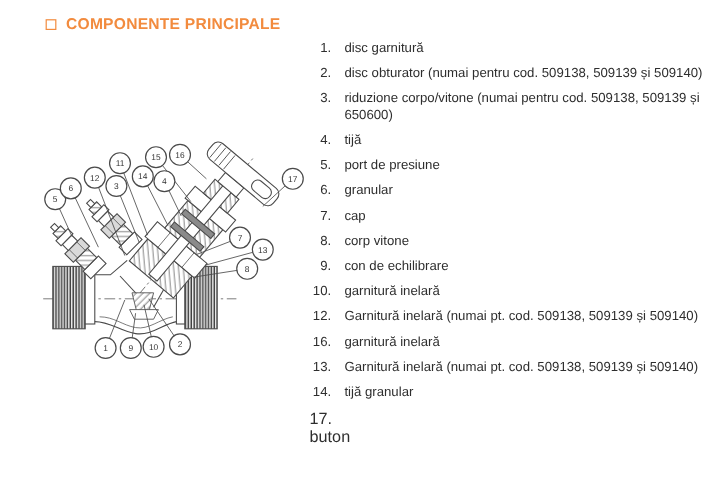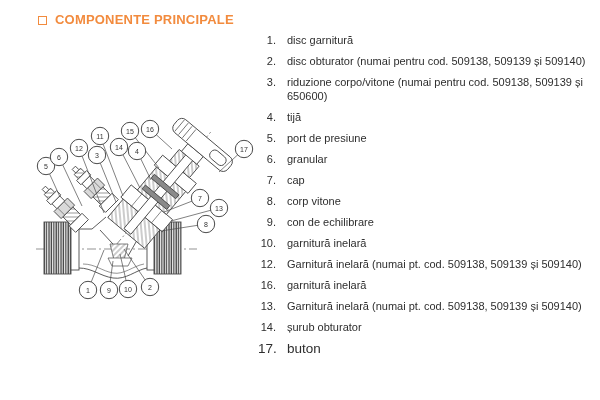--- a/index.html
+++ b/index.html
@@ -20,21 +20,21 @@
     color:var(--accent,#F28B3E); white-space:nowrap;
   }
   .diagram { position:absolute; left:0; top:0; width:600px; height:400px; }
   .list { position:absolute; left:258px; top:33px; width:334px; }
   .row {
     display:flex; margin-bottom:7px;
     font-size:11px; line-height:14px; color:#2e2e2e;
   }
   .row .num { width:18px; text-align:right; margin-right:11px; flex:none; }
   .row .txt { flex:1; }
-  .row.large { font-size:13.5px; line-height:15px; }
+  .row.large { font-size:13.5px; line-height:15px;flex-direction:column; }
 </style>
 </head>
 <body>
 
 <div class="page">
 
   <svg class="diagram" viewBox="0 0 600 400">
     <defs>
       <pattern id="hatch" patternUnits="userSpaceOnUse" width="4" height="4" patternTransform="rotate(45)">
         <rect width="4" height="4" fill="#ffffff"></rect>
@@ -251,21 +251,21 @@
       <div class="row">
         <span class="num">16.</span>
         <span class="txt">garnitură inelară</span>
       </div>
       <div class="row">
         <span class="num">13.</span>
         <span class="txt">Garnitură inelară (numai pt. cod. 509138, 509139 și 509140)</span>
       </div>
       <div class="row">
         <span class="num">14.</span>
-        <span class="txt">șurub obturator</span>
+        <span class="txt">tijă granular</span>
       </div>
       <div class="row large">
         <span class="num">17.</span>
         <span class="txt">buton</span>
       </div>
     </div>
 
 </div>
 
 </body></html>

